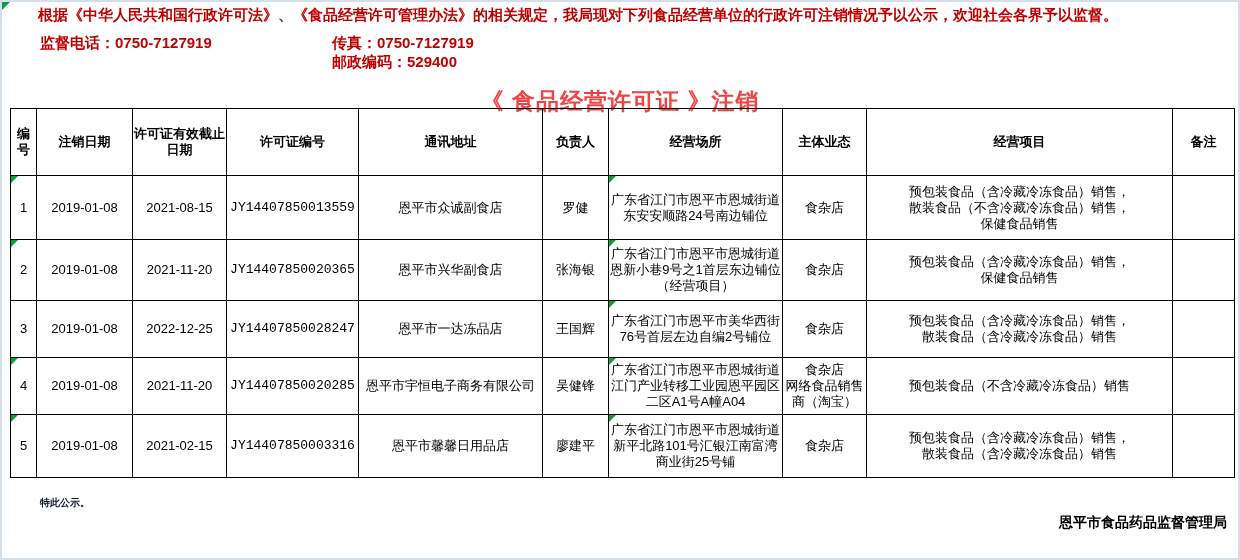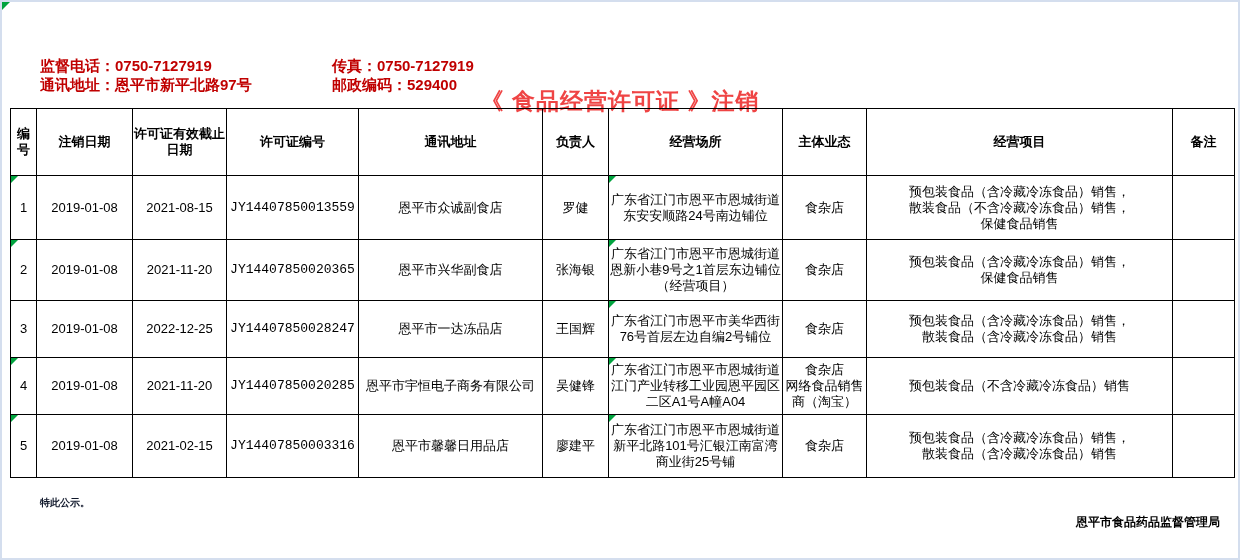--- a/index.html
+++ b/index.html
@@ -2,21 +2,21 @@
 <html><head>
 <meta charset="utf-8">
 <style>
   html,body{margin:0;padding:0;}
   body{font-family:"Liberation Sans","DejaVu Sans",sans-serif;background:#e8edf4;}
   .page{position:relative;width:1240px;height:560px;background:#ffffff;
         border:2px solid #d4deee;box-sizing:border-box;overflow:hidden;}
   
   .notice{position:absolute;top:3px;left:2px;right:2px;color:#c00000;
           font-weight:bold;font-size:15px;line-height:19px;text-indent:34px;}
-  .contacts{position:absolute;top:54px;left:38px;width:700px;color:#c00000;
+  .contacts{position:absolute;top:31px;left:38px;width:700px;color:#c00000;
             font-weight:bold;font-size:15px;line-height:19px;}
   .contact-line{position:relative;height:19px;}
   .contact-pair.second{position:absolute;left:292px;top:0;}
   
   .doc-title{position:absolute;top:84px;left:0;width:100%;text-align:center;
              font-size:23px;font-weight:bold;color:#ef4444;letter-spacing:1px;}
   
   table.main{position:absolute;top:106px;left:8px;border-collapse:collapse;
              table-layout:fixed;width:1224px;}
   table.main th,table.main td{border:1px solid #000;padding:0 1px;
@@ -28,37 +28,37 @@
   tr.r3 td{height:56px;} tr.r4 td{height:62px;}
   td.c3{text-align:left;font-family:"Liberation Mono","DejaVu Sans Mono",monospace;font-size:13px;}
   td.c6{font-size:12.5px;}
   
   .flag:before{content:"";position:absolute;top:0;left:0;width:0;height:0;
                border-top:7px solid #00a33e;border-right:7px solid transparent;}
   .page-flag{position:absolute;top:0;left:0;width:0;height:0;
              border-top:8px solid #00a33e;border-right:8px solid transparent;}
   
   .footer-notice{position:absolute;top:494px;left:38px;font-size:10px;font-weight:bold;color:#0f172a;}
-  .sign-block{position:absolute;top:508px;right:18px;text-align:left;
-              font-size:12px;font-weight:bold;color:#000;line-height:24px;}
+  .sign-block{position:absolute;top:508px;right:11px;text-align:left;
+              font-size:14px;font-weight:bold;color:#000;line-height:24px;}
 </style>
 </head>
 <body>
 
 <div class="page">
   <div class="page-flag"></div>
 
+  <div class="notice">根据《中华人民共和国行政许可法》、《食品经营许可管理办法》的相关规定，我局现对下列食品经营单位的行政许可注销情况予以公示，欢迎社会各界予以监督。</div>
 
   <div class="contacts">
     <div class="contact-line">
       <span class="contact-pair"><span>监督电话：</span><span>0750-7127919</span></span>
       <span class="contact-pair second"><span>传真：</span><span>0750-7127919</span></span>
     </div>
     <div class="contact-line">
-      <span class="contact-pair"><span>通讯地址：</span><span>恩平市新平北路97号</span></span>
       <span class="contact-pair second"><span>邮政编码：</span><span>529400</span></span>
     </div>
   </div>
 
   <div class="doc-title">《 食品经营许可证 》注销</div>
 
   <table class="main">
     <colgroup>
       <col style="width:26px">
         <col style="width:96px">

